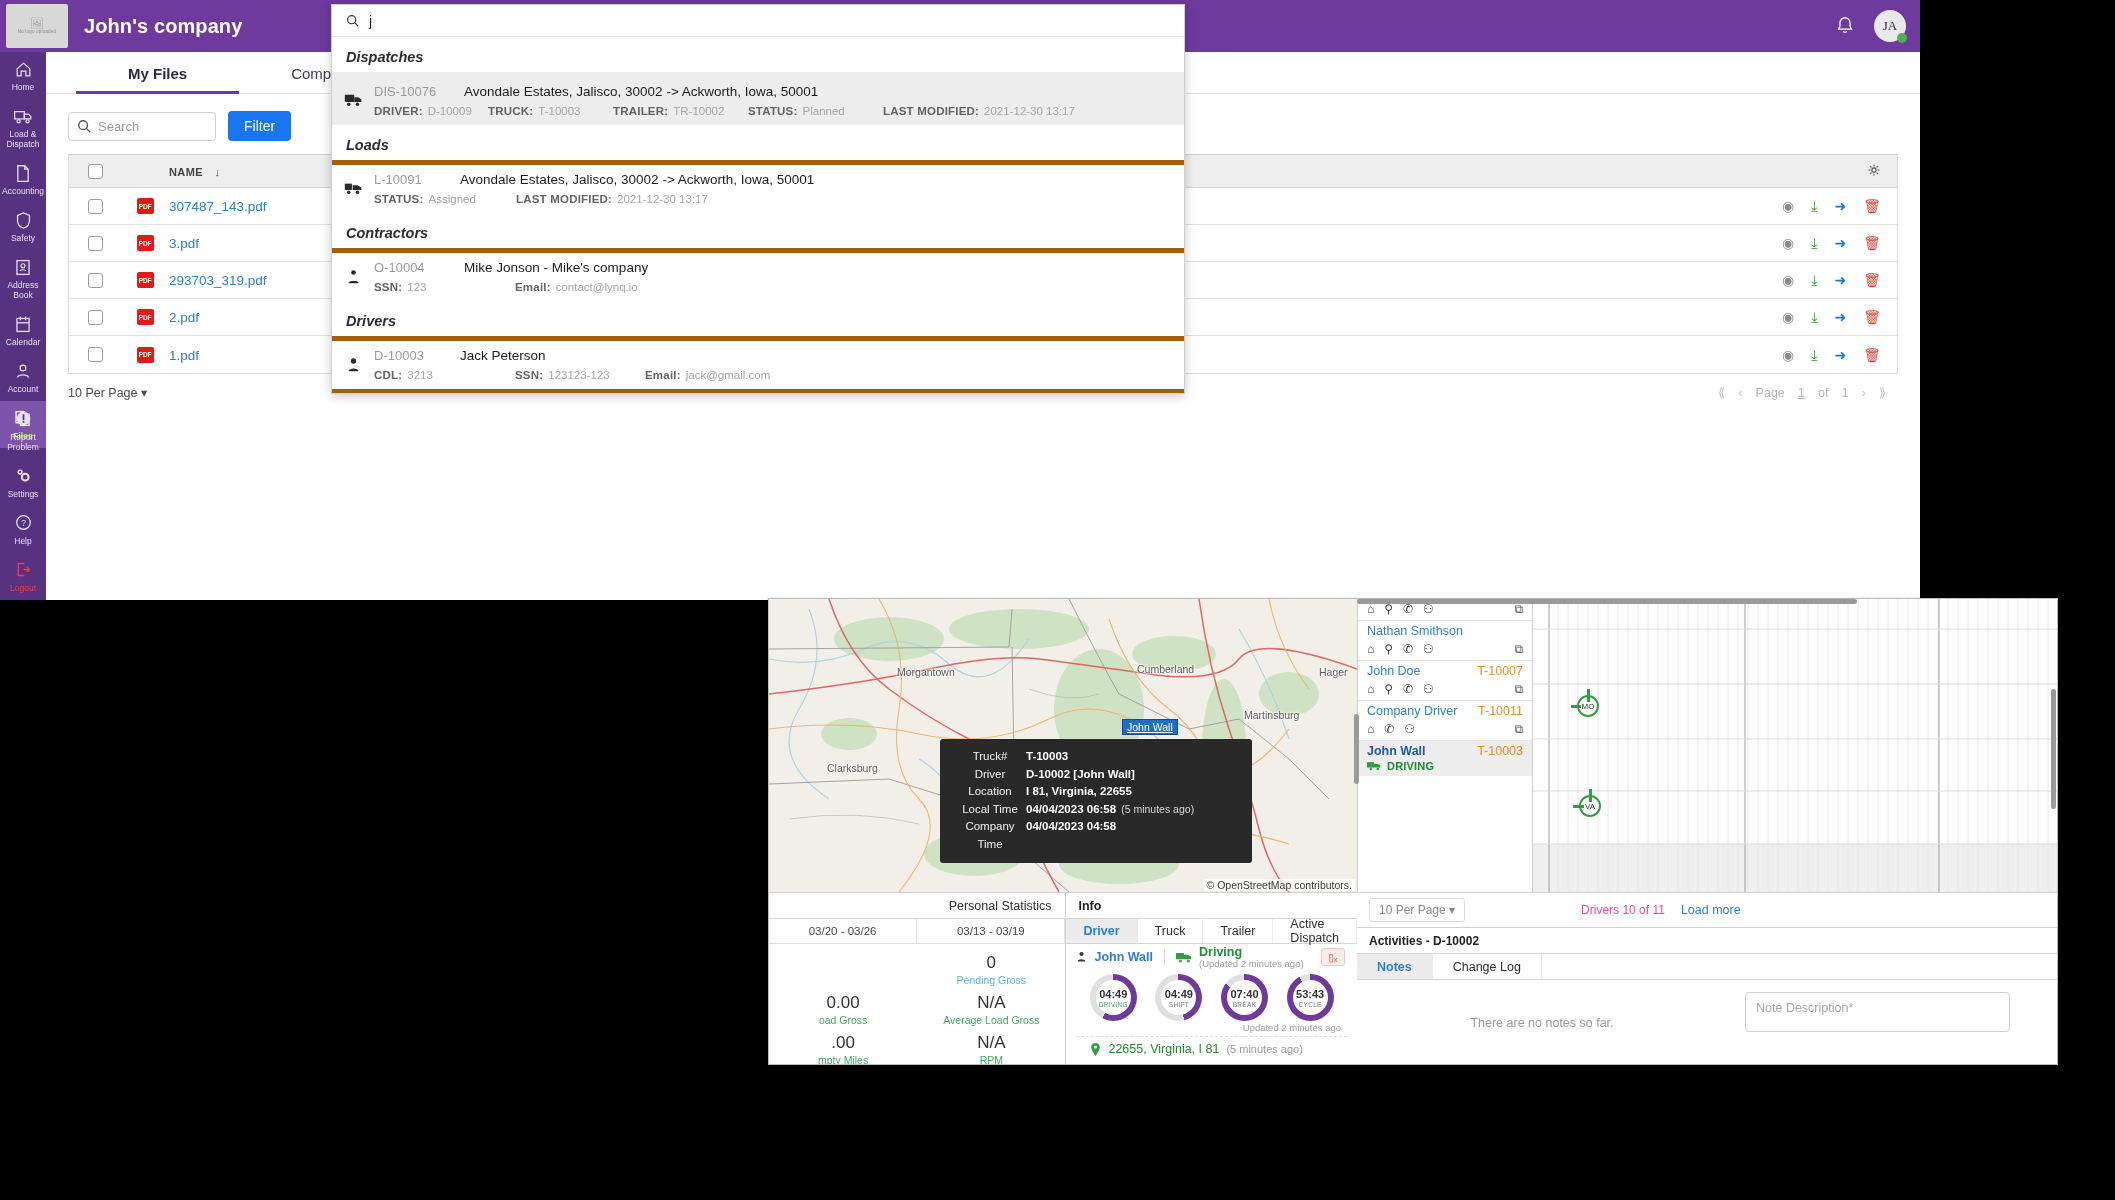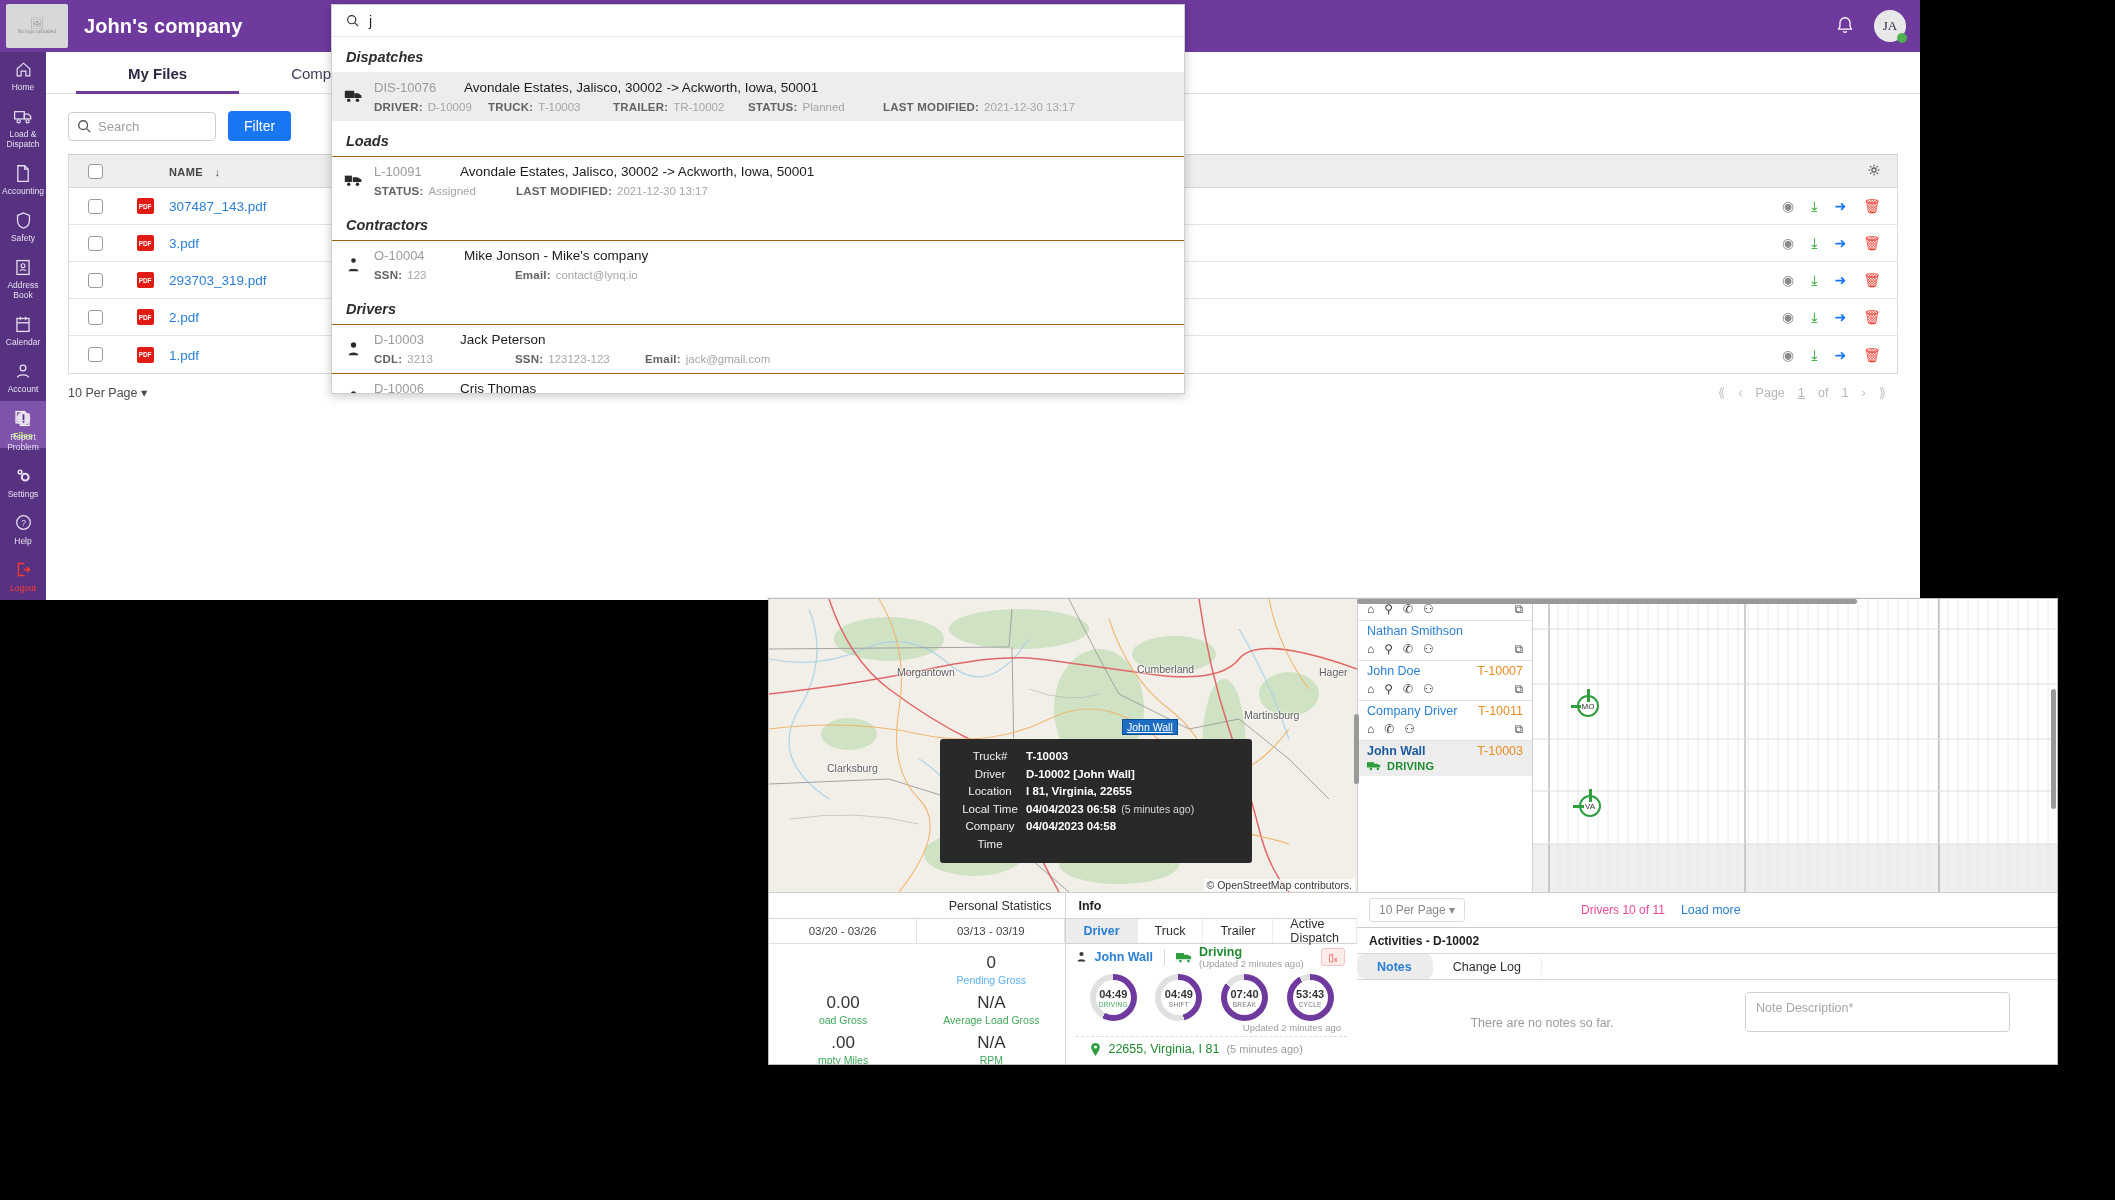--- a/index.html
+++ b/index.html
@@ -160,21 +160,21 @@
     border-bottom:1px solid #e6e6e6;
   }
   .so-input .q { font-size:14px; color:#222; }
   .so-body { padding: 0 0 4px 0; }
   .so-group-title {
     font-size:14.5px; font-style:italic; font-weight:bold; color:#2d2d2d;
     padding: 12px 0 7px 14px;
   }
   .so-result {
     display:flex; align-items:flex-start; padding: 7px 0 8px 0;
-    border-top:1px solid #a16207; cursor:pointer;
+    border-top:5px solid #a16207; cursor:pointer;
   }
   .so-result.hl { background:#ededed; border-top-color:#ededed;}
   .so-res-ico {
     width:42px; display:flex; justify-content:center; align-items:center;
     padding-top:9px; color:#333;
   }
   .so-res-main { flex:1; }
   .so-line1 { display:flex; align-items:baseline; gap:0; }
   .so-id { color:#9b9b9b; font-size:13px; width:90px; flex:none; }
   .so-title { color:#1c1c1c; font-size:13.5px; }
@@ -276,21 +276,21 @@
     display:flex; align-items:center; padding-left:12px;
     font-size:12px; font-weight:bold; color:#222; border-bottom:1px solid #d4d4d4;
     background:#fff;
   }
   .act-tabs {
     position:absolute; left:588px; top:355px; width:702px; height:26px;
     display:flex; background:#fff; border-bottom:1px solid #d4d4d4;
   }
   .act-tab {
     padding:0 20px; display:flex; align-items:center; font-size:12.5px;
-    color:#2e2e2e; cursor:pointer; border-right:1px solid #ececec;border-radius:8px;
+    color:#2e2e2e; cursor:pointer; border-right:1px solid #ececec;
   }
   .act-tab.active { background:#ececec; color:#2a7fd4; font-weight:bold; }
   .notes-area {
     position:absolute; left:588px; top:381px; width:702px; height:86px;
     background:#fff; display:flex;
   }
   .no-notes { width:370px; display:flex; align-items:center; justify-content:center;
     color:#9b9b9b; font-size:12.5px; }
   .note-input {
     margin-top:12px; margin-left:18px; width:265px; height:40px;

